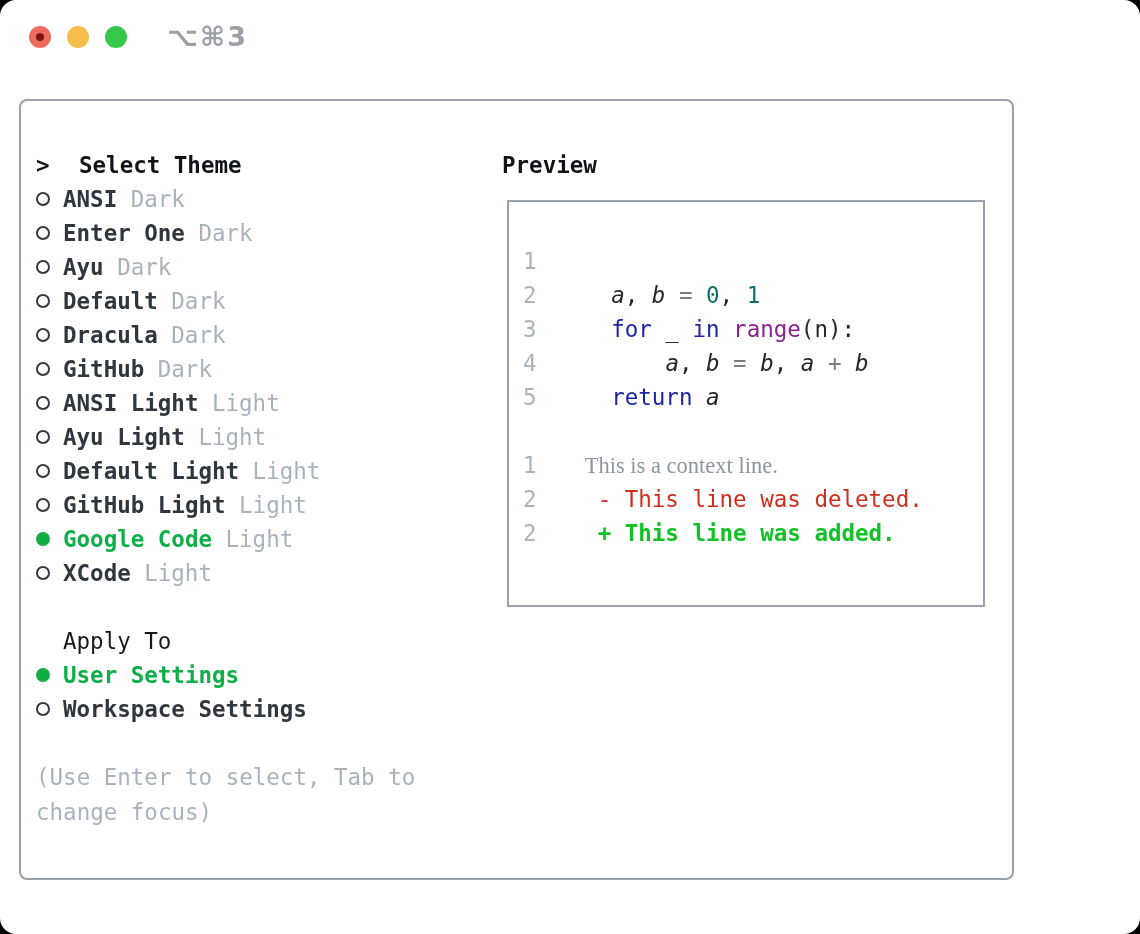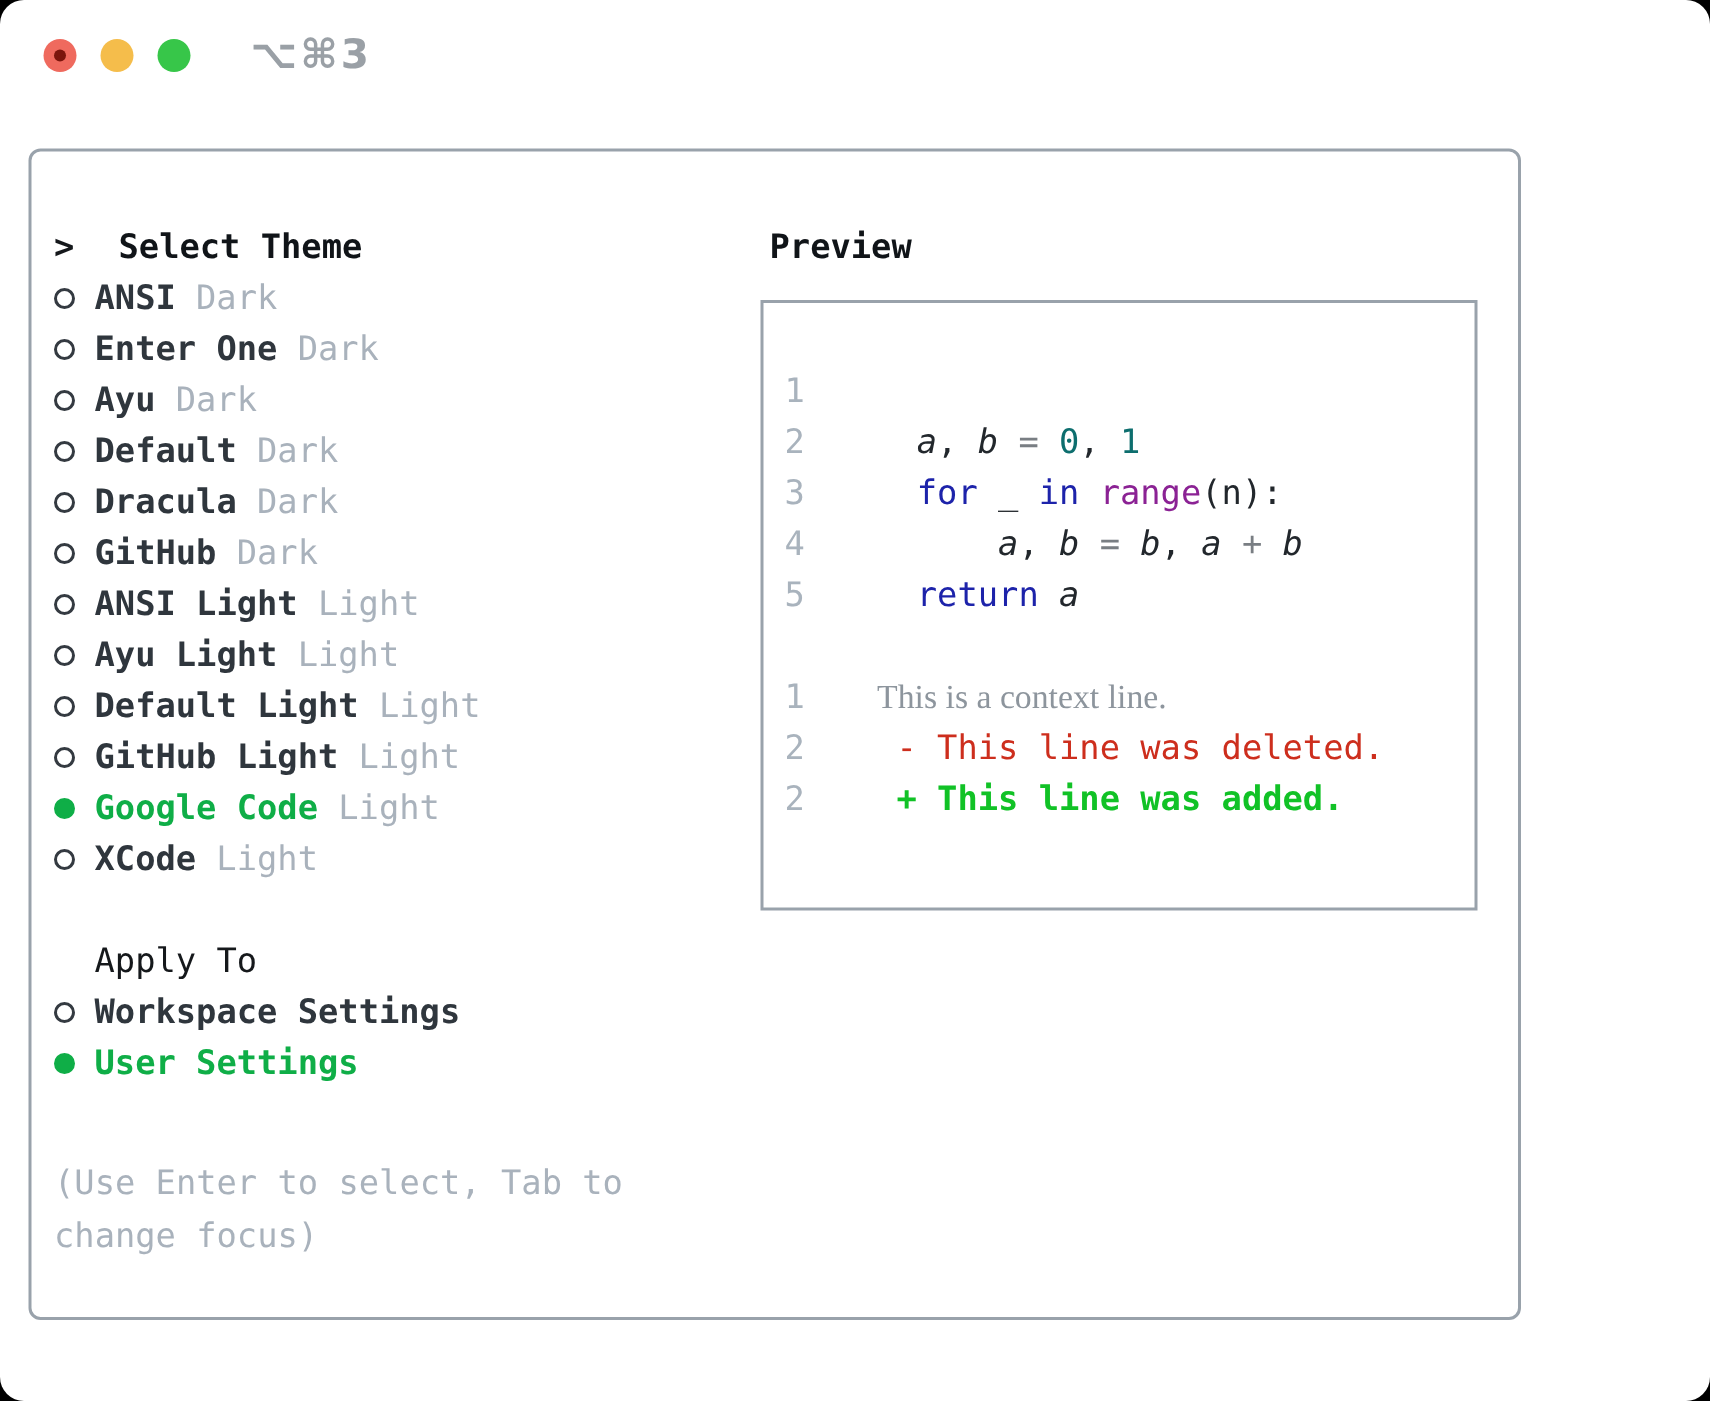--- a/index.html
+++ b/index.html
@@ -37,25 +37,25 @@
   .bullet-cell { width:27px; display:flex; align-items:center; }
   .caret { font-weight:bold; color:#15181b; }
   .radio { width:14px; height:14px; border:2px solid #343a41; border-radius:50%; }
   .radio.sel { background:var(--accent_green); border-color:var(--accent_green); }
   .hdr  { font-weight:bold; color:#101418;margin-left:16px; }
   .hdr2 { color:#15181b; }
   .iname { color:var(--item_dark);font-weight:bold; }
   .iname.sel { color:var(--accent_green); }
   .itag { color:var(--muted_gray); margin-left:13.5px; }
   .spacer { height:34px; }
-  .help { width:460px; margin-top:12px; line-height:35px; color:var(--muted_gray); }
+  .help { width:460px; margin-top:0; line-height:35px; color:var(--muted_gray); }
 
   
   .preview-title {
-    position:absolute; left:492px; top:47px; height:34px; line-height:34px;
+    position:absolute; left:481px; top:47px; height:34px; line-height:34px;
     font-size:22.5px; font-weight:bold; color:#101418;
   }
   .preview-box {
     position:absolute; left:486px; top:99px; width:478px; height:407px;
     border:2px solid var(--border_gray); background:#fff;
   }
   .preview-content { padding:42px 0 0 14px; font-size:22.5px; }
   .pline { display:flex; height:34px; line-height:34px; white-space:pre; }
   .pln { display:inline-block; width:34px; color:var(--line_number_gray); flex:none; }
   .ptext { white-space:pre; }
@@ -109,22 +109,22 @@
         </div>
 
       <div class="spacer"></div>
 
       <div class="row">
         <span class="bullet-cell"></span>
         <span class="hdr2">Apply To</span>
       </div>
 
       <div id="apply-items">
+          <div class="row"><span class="bullet-cell"><span class="radio sel"></span></span><span class="iname sel">User Settings</span></div>
           <div class="row"><span class="bullet-cell"><span class="radio"></span></span><span class="iname">Workspace Settings</span></div>
-          <div class="row"><span class="bullet-cell"><span class="radio sel"></span></span><span class="iname sel">User Settings</span></div>
         </div>
 
       <div class="spacer"></div>
 
       <div class="help">(Use Enter to select, Tab to change focus)</div>
     </div>
 
     <div class="preview-title">Preview</div>
 
     <div class="preview-box">

